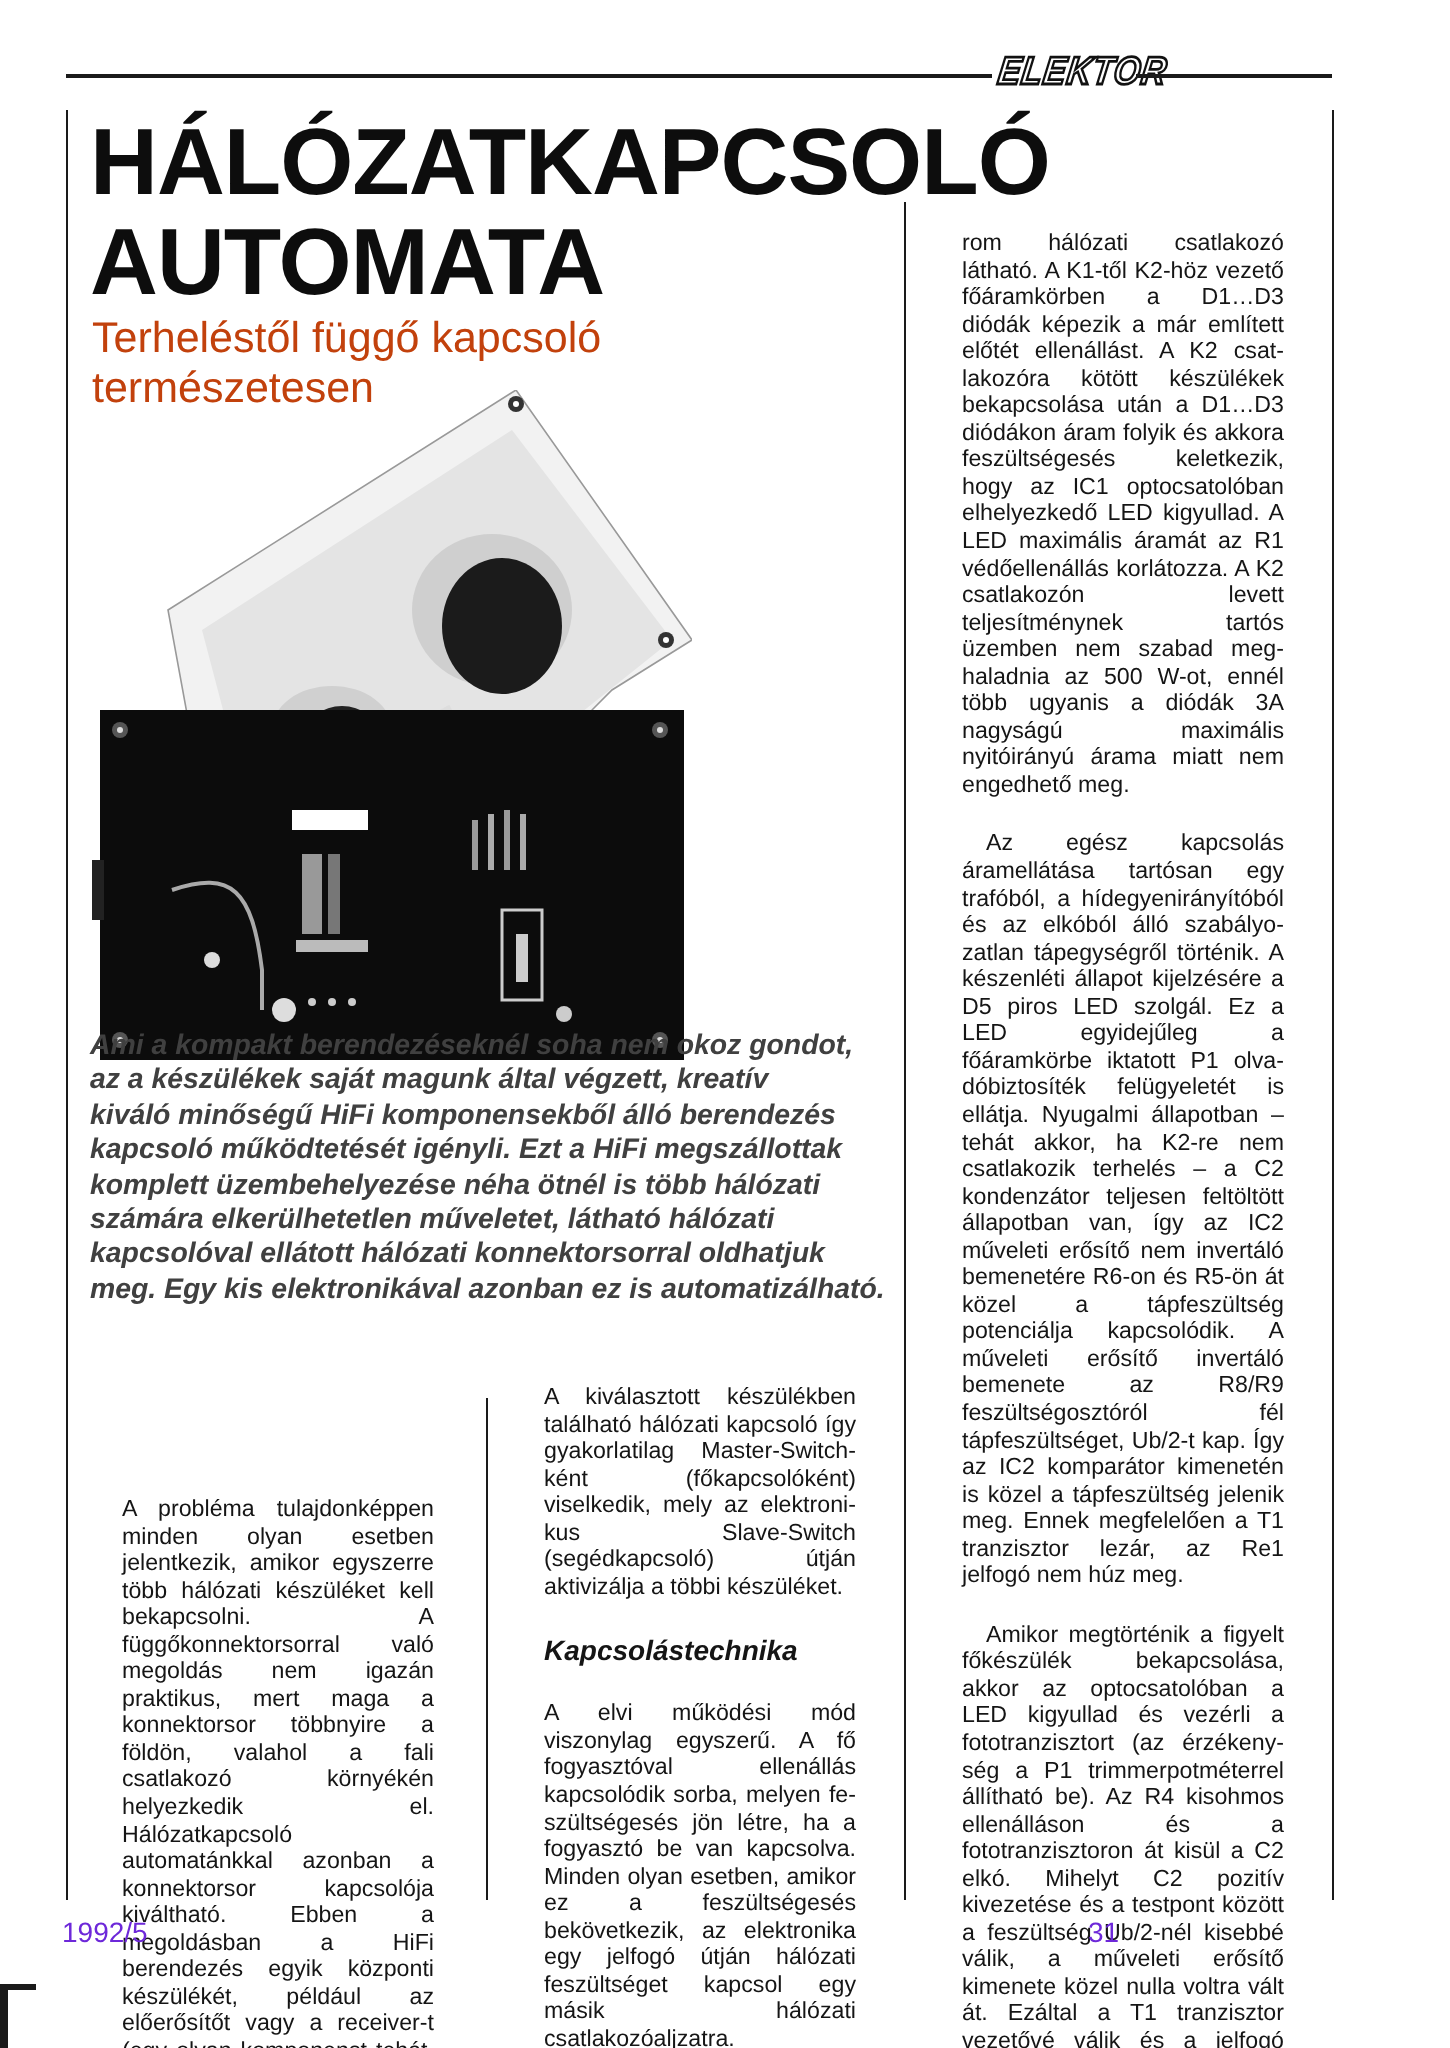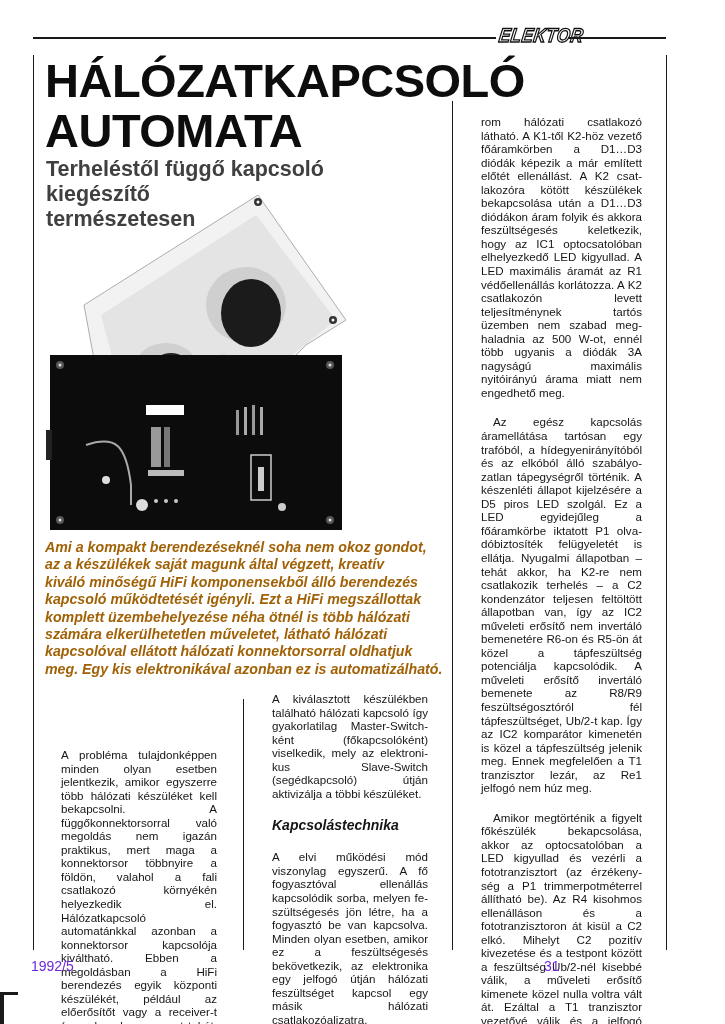--- a/index.html
+++ b/index.html
@@ -5,29 +5,29 @@
   html, body { margin:0; padding:0; background:#ffffff; }
   body { width:725px; height:1024px; position:relative; overflow:hidden;
          font-family:"Liberation Sans", sans-serif; color:#111; }
   .rule { position:absolute; background:#1a1a1a; }
   .logo { position:absolute; left:499px; top:26px; font-family:"Liberation Sans", sans-serif;
           font-weight:bold; font-style:italic; font-size:17px; letter-spacing:0.5px;
           color:#fff; -webkit-text-stroke:1.2px #111; transform:skewX(-8deg) scaleY(1.15);
           line-height:20px; }
   .title { position:absolute; left:45px; font-weight:bold; font-size:47px; line-height:50px;
            letter-spacing:-0.5px; color:#0d0d0d; white-space:nowrap; }
-  .subtitle { position:absolute; left:46px; top:157px; font-weight:bold; font-size:21.5px;
-              line-height:25px; color:#404040; }
+  .subtitle { position:absolute; left:46px; top:157px; font-weight:normal; font-size:21.5px;
+              line-height:25px; color:#c2410c; }
   .subtitle div { white-space:nowrap; }
   .col { position:absolute; font-size:11.6px; line-height:13.55px; text-align:justify;
          hyphens:manual; color:#151515; }
   .col p { margin:16px; }
   .col p.indent { text-indent:12px; }
-  .lead { position:absolute; left:45px; top:539px; width:398px; font-weight:bold; font-style:italic;
-          font-size:14.2px; line-height:17.4px; color:#a16207; }
+  .lead { position:absolute; left:45px; top:515px; width:398px; font-weight:bold; font-style:italic;
+          font-size:14.2px; line-height:17.4px; color:#404040; }
   .lead div { white-space:nowrap; }
   .sect { font-weight:bold; font-style:italic; font-size:14px; line-height:18px; margin:14px 0 8px 16px; }
   .footer { position:absolute; font-size:14px; color:#6d28d9; }
   .photo { position:absolute; left:46px; top:195px; width:300px; height:338px; }
 </style>
 </head>
 <body>
 
 <div class="rule" style="left:33px; top:37px; width:463px; height:1.6px;"></div>
 <div class="logo">ELEKTOR</div>
@@ -36,21 +36,20 @@
 <div class="rule" style="left:33px; top:55px; width:1.4px; height:895px;"></div>
 <div class="rule" style="left:666px; top:55px; width:1.4px; height:895px;"></div>
 <div class="rule" style="left:452px; top:101px; width:1.4px; height:849px;"></div>
 <div class="rule" style="left:243px; top:699px; width:1.4px; height:251px;"></div>
 
 <div class="title" style="top:56px;">HÁLÓZATKAPCSOLÓ</div>
 <div class="title" style="top:106px;">AUTOMATA</div>
 
 <div class="subtitle">
   <div>Terheléstől függő kapcsoló</div>
-  <div>kiegészítő</div>
   <div>természetesen</div>
 </div>
 
 <svg class="photo" viewBox="0 0 300 338" xmlns="http://www.w3.org/2000/svg">
 
   <polygon points="38,110 212,0 300,125 260,150 250,160 170,230 60,230" fill="#f2f2f2" stroke="#999" stroke-width="0.8"></polygon>
   <polygon points="55,120 210,20 290,125 240,165 80,215" fill="#e4e4e4" stroke="none"></polygon>
 
   <ellipse cx="200" cy="110" rx="40" ry="38" fill="#cfcfcf"></ellipse>
   <ellipse cx="205" cy="118" rx="30" ry="34" fill="#1b1b1b"></ellipse>

